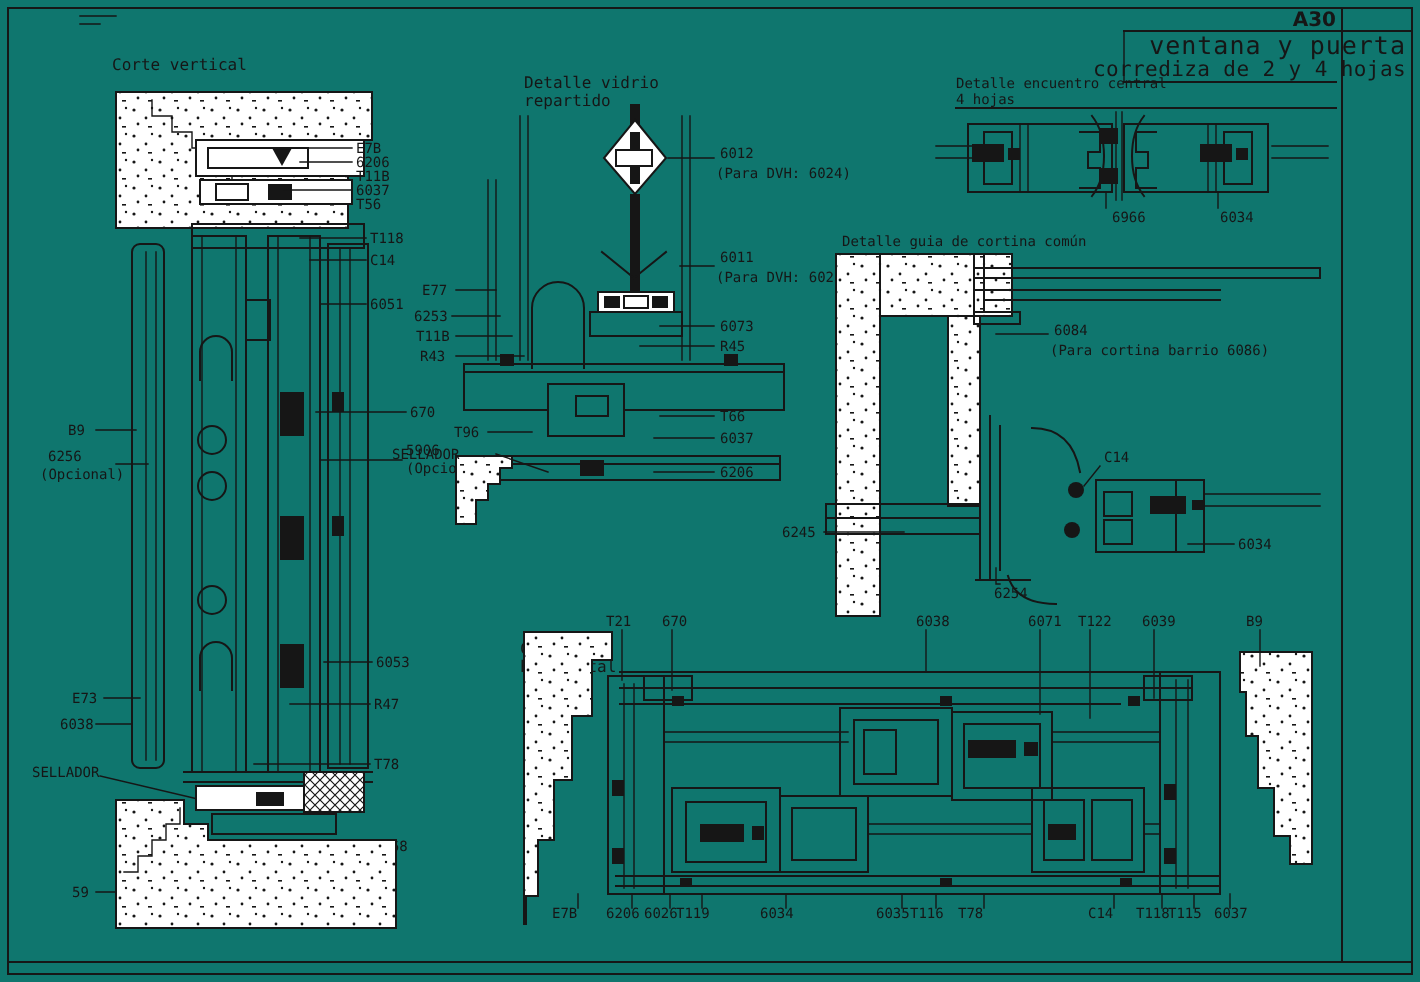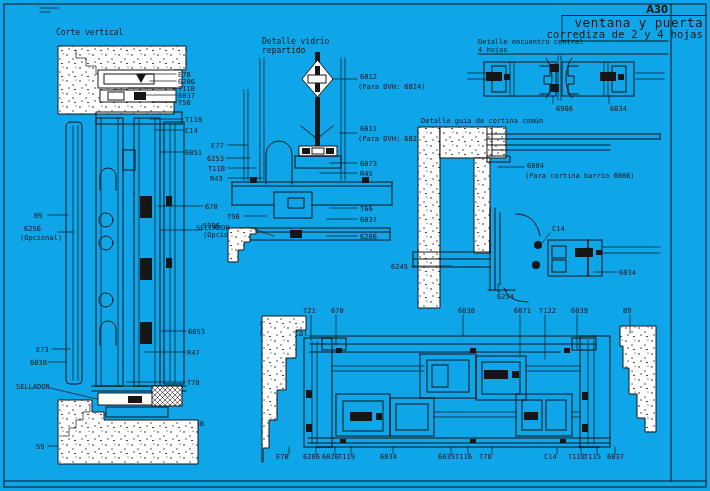--- a/index.html
+++ b/index.html
@@ -1,16 +1,16 @@
 <!DOCTYPE html>
 <html><head>
 <meta charset="utf-8">
 <style>
   html,body{margin:0;padding:0;background:#ffffff;}
-  #sheet{position:relative;width:710px;height:491px;background:#0ea5e9;overflow:hidden;}
+  #sheet{position:relative;width:710px;height:491px;background:#0f766e;overflow:hidden;}
   svg{display:block}
   .ln{fill:none;stroke:#161616;stroke-width:1;stroke-linecap:square;stroke-linejoin:miter}
   .thin{stroke-width:.7}
   .fl{fill:#161616;stroke:none}
   .wfl{fill:#ffffff;stroke:#161616;stroke-width:1}
   text{font-family:"DejaVu Sans Mono",monospace;fill:#161616}
   .lbl{font-size:7px}
   .vt{font-size:8px}
   .vts{font-size:7px}
   .big1{font-size:12.5px;letter-spacing:.5px}

